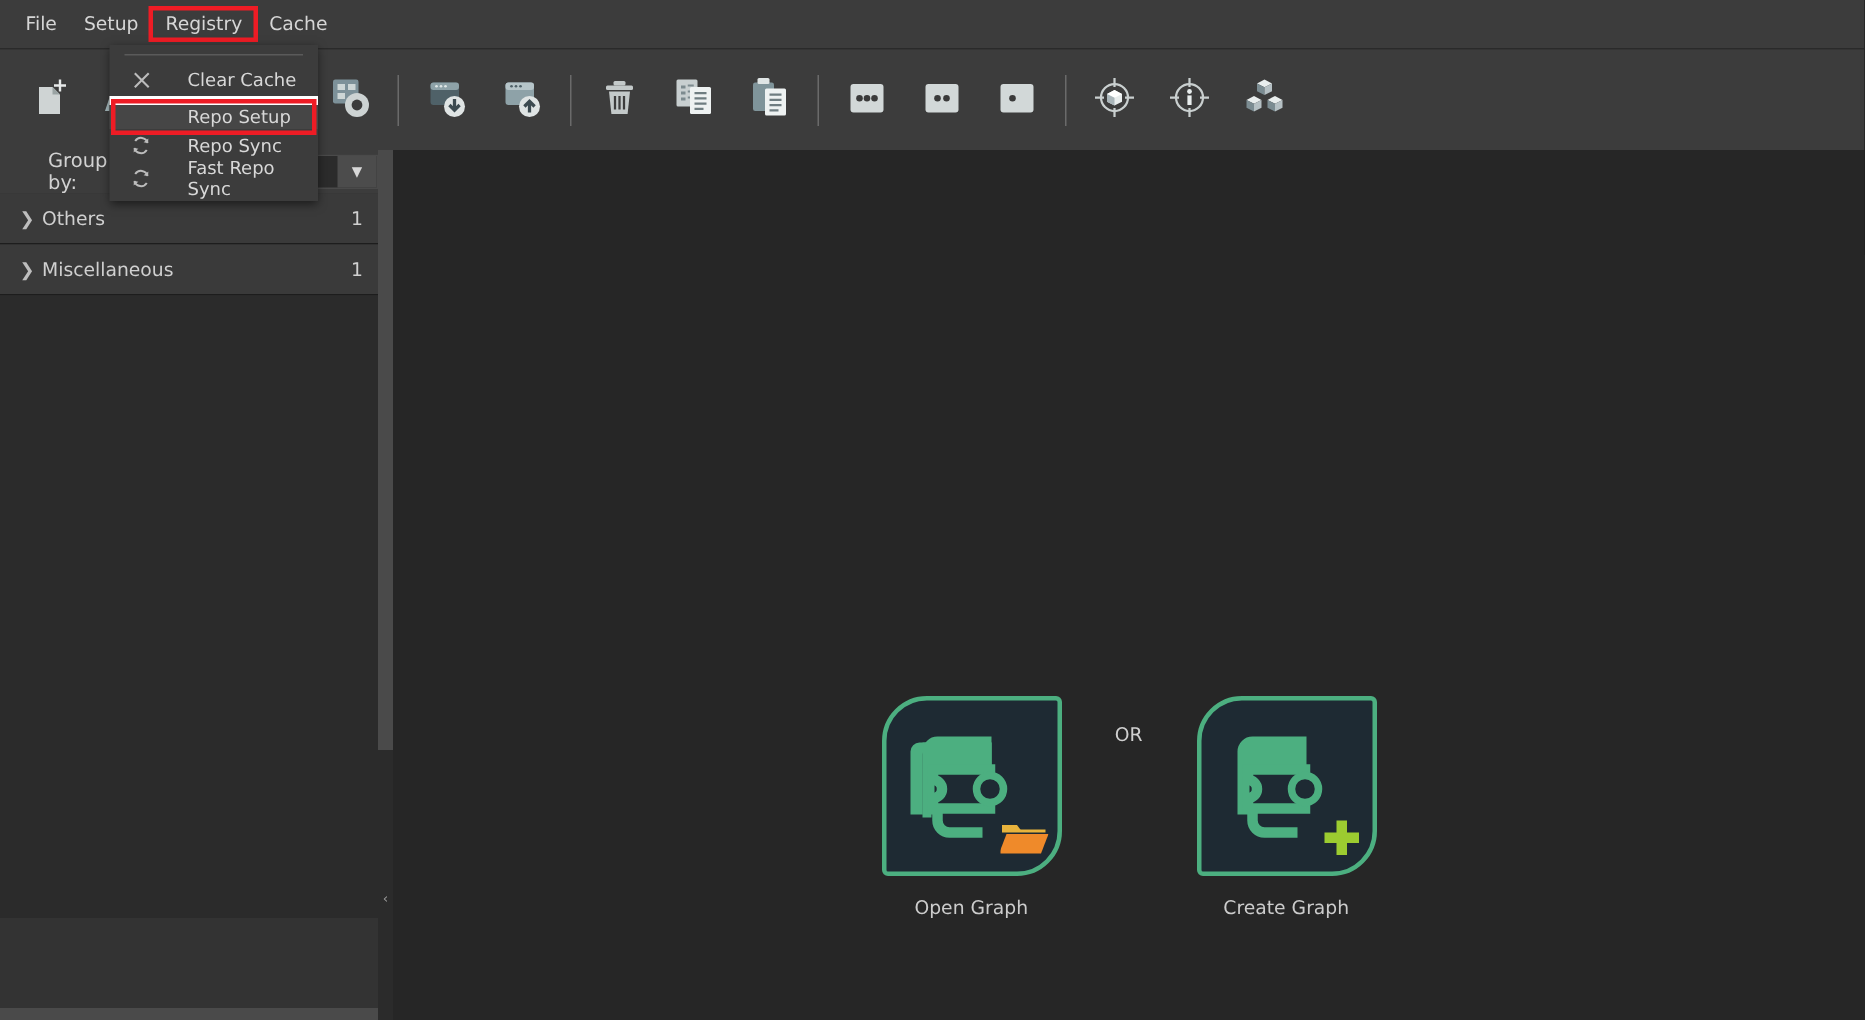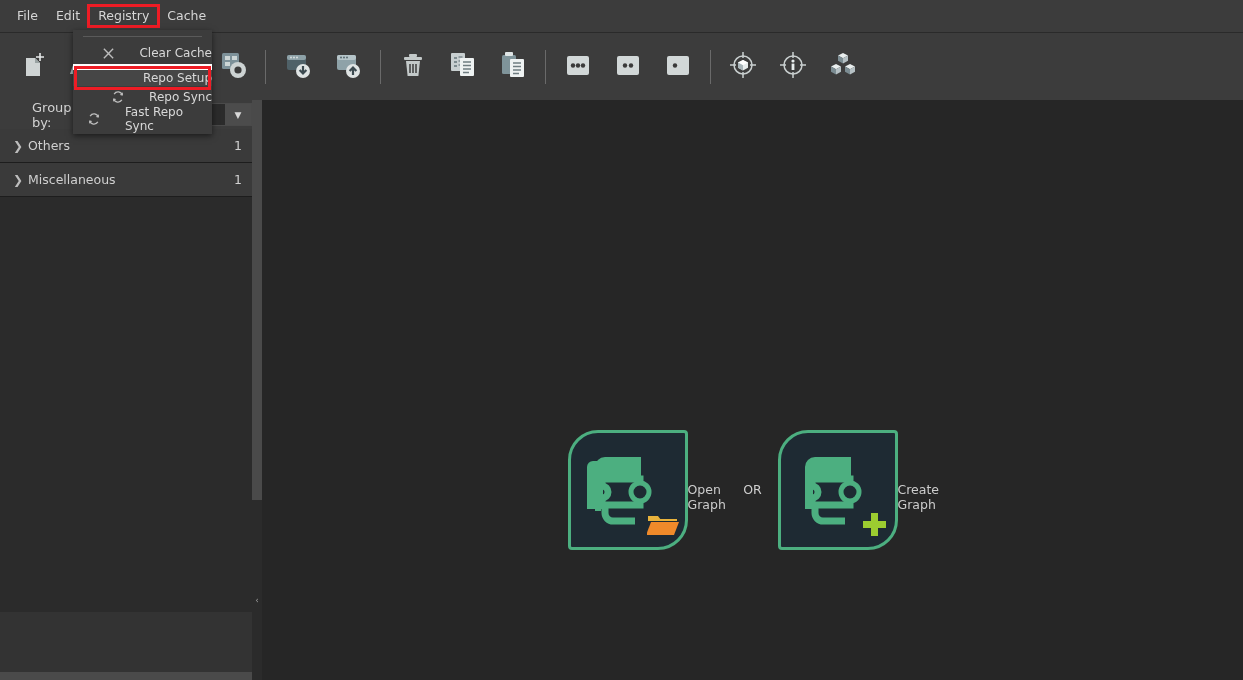--- a/index.html
+++ b/index.html
@@ -153,22 +153,23 @@
     background: #262626;
   }
   .startup {
     position: absolute;
     left: 0; right: 0;
     top: 330px;
     display: flex; align-items: flex-start; justify-content: center;
     gap: 0px;
   }
   .card-wrap {
-    display: flex; flex-direction: row; align-items: center;
+    display: flex; flex-direction: column; align-items: center;
     width: 160px;
+    margin-top: 34px;
   }
   .card {
     width: 120px; height: 120px;
     border: 3px solid #4caf80;
     border-radius: 30px 4px 30px 4px;
     background: #1e2a33;
     position: relative;
   }
   .card-label {
     margin-top: 13px;
@@ -196,21 +197,20 @@
   .dd-sep {
     height: 1px; background: #5a5a5a;
     margin: 3px 10px 5px 10px;
   }
   .dd-item {
     height: 22px;
     display: flex; align-items: center;
     padding-left: 6px;
     gap: 16px;
     position: relative;
-    justify-content: flex-end;
   }
   .dd-icon {
     width: 30px; display: flex;
     align-items: center; justify-content: center;
     flex: none;
   }
   .dd-label {
     color: #d8d8d8; font-size: 12px;
   }
   .dd-item.highlighted {
@@ -226,21 +226,21 @@
     pointer-events: none;
   }
 </style>
 </head>
 <body>
 
 <div id="app">
 
   <div class="menubar">
     <div class="menubar-item">File</div>
-    <div class="menubar-item">Edit</div>
+    <div class="menubar-item">Setup</div>
     <div class="menubar-item active-outline">Registry</div>
     <div class="menubar-item">Cache</div>
   </div>
 
   <div class="toolbar">
 
     <div class="tb-btn">
       <span>
         <svg width="30" height="30" viewBox="0 0 30 30">
           <path d="M8 8 h9 l5 5 v13 h-14 z" fill="#cfd4d4"></path>

